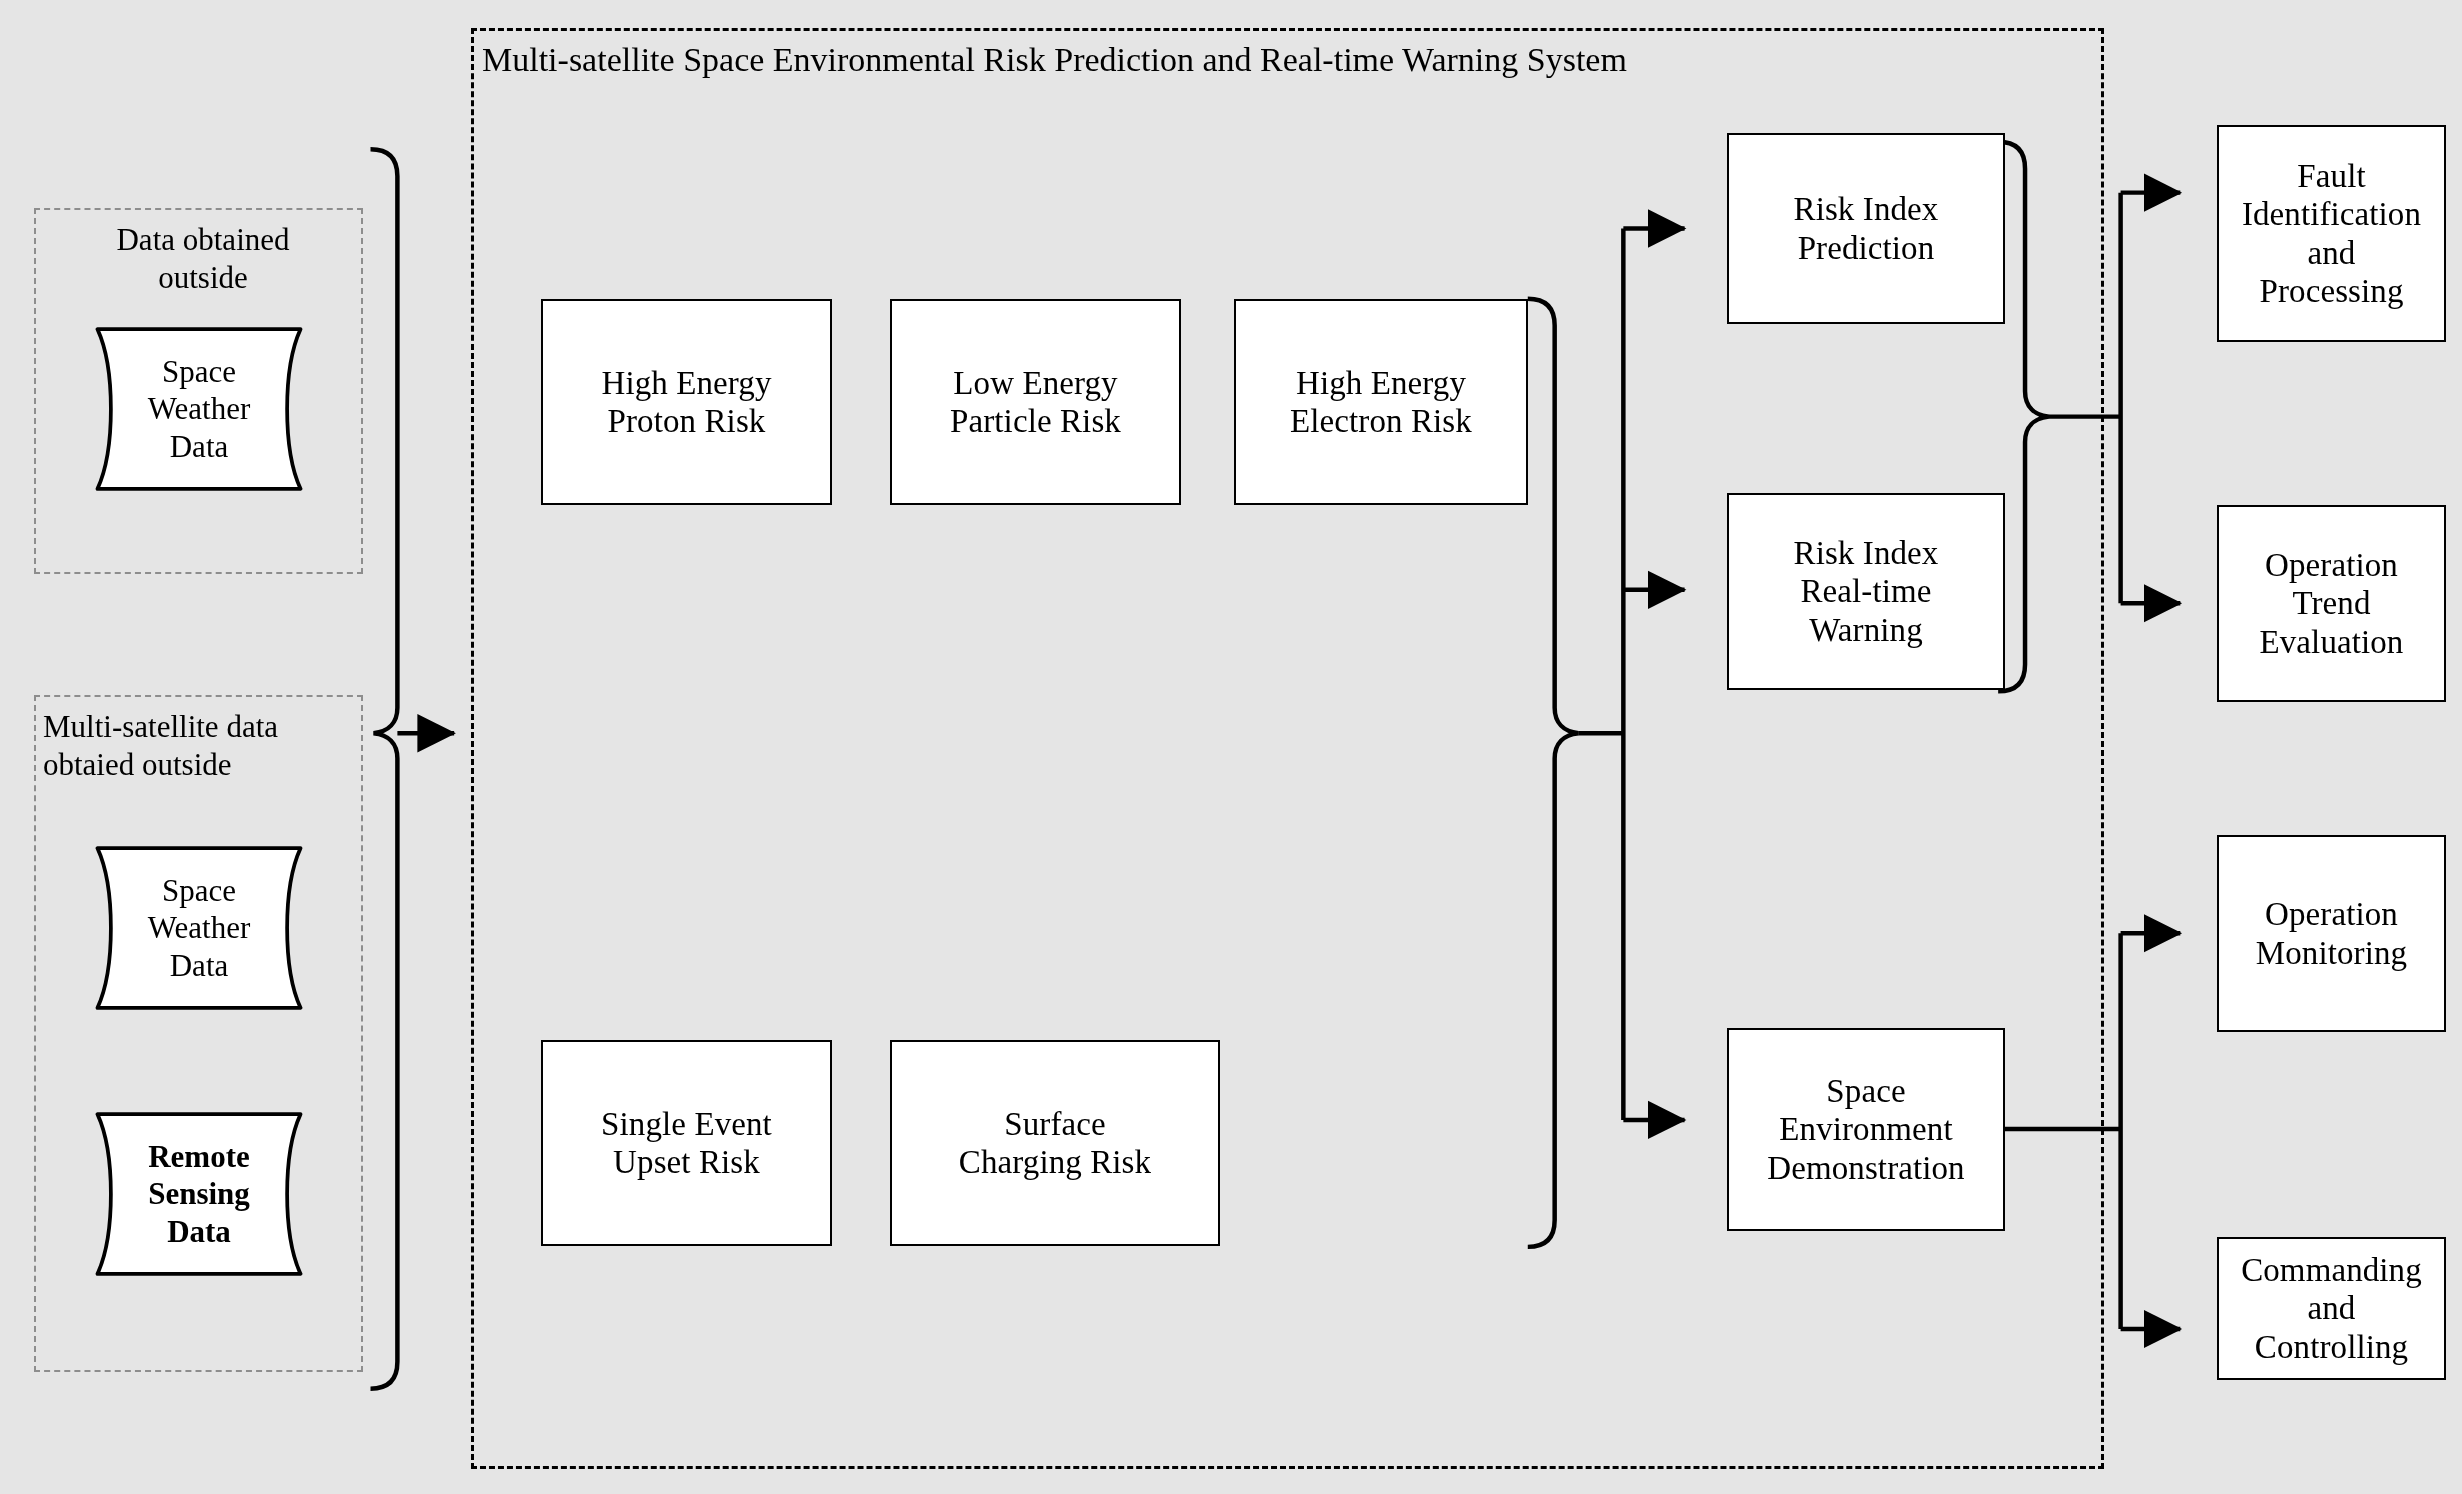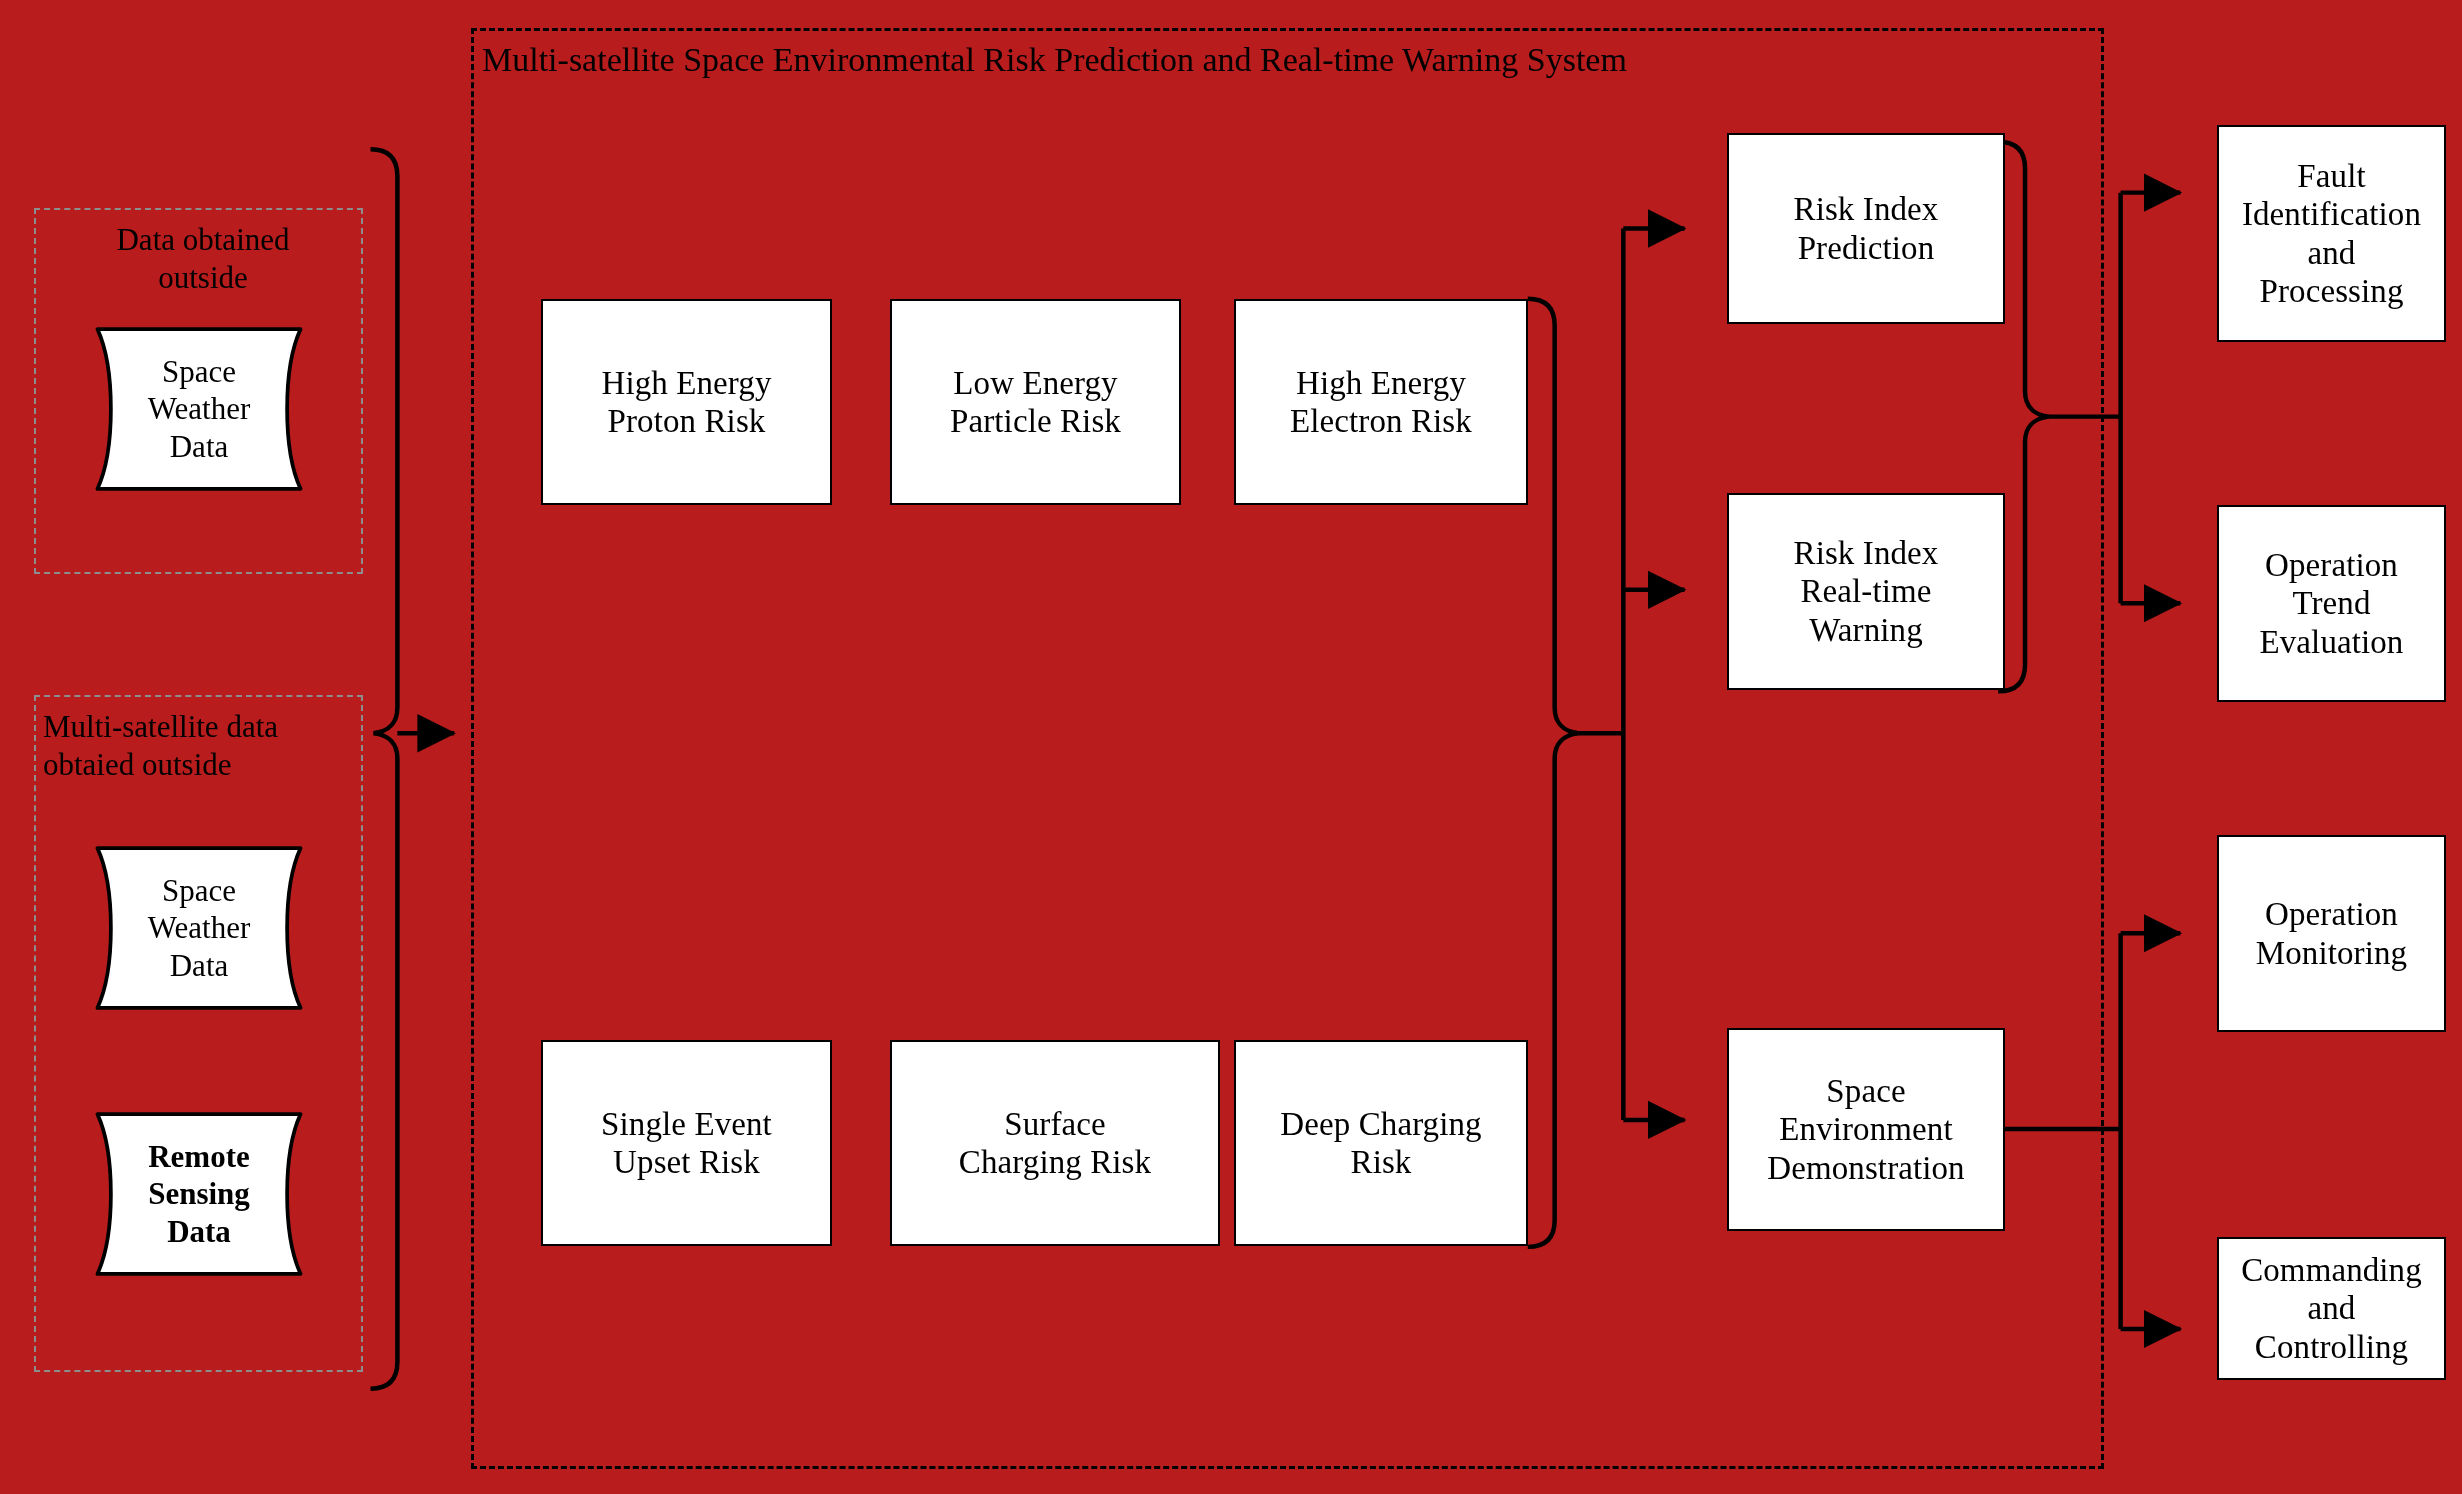--- a/index.html
+++ b/index.html
@@ -5,21 +5,21 @@
   html,body{margin:0;padding:0;background:#ffffff;}
   body{
     font-family:"Liberation Serif","DejaVu Serif",serif;
     color:#000;
     -webkit-font-smoothing:antialiased;
   }
   #stage{
     position:relative;
     width:2462px;
     height:1494px;
-    background:#b91c1c;
+    background:#e5e5e5;
     overflow:hidden;
   }
   #wires{
     position:absolute;
     left:0;top:0;
     width:2462px;height:1494px;
     pointer-events:none;
   }
   .node{
     position:absolute;
@@ -184,24 +184,20 @@
   </div>
 
   <div class="node f44" style="left:541px; top:1040px; width:291px; height:206px;">
     <span class="lbl" style="white-space:pre-line;">Single Event
 Upset Risk</span>
   </div>
   <div class="node f44" style="left:890px; top:1040px; width:330px; height:206px;">
     <span class="lbl" style="white-space:pre-line;">Surface
 Charging Risk</span>
   </div>
-  <div class="node f44" style="left:1234px; top:1040px; width:294px; height:206px;">
-    <span class="lbl" style="white-space:pre-line;">Deep Charging
-Risk</span>
-  </div>
 
 
   <div class="node f44" style="left:1727px; top:133px; width:278px; height:191px;">
     <span class="lbl" style="white-space:pre-line;">Risk Index
 Prediction</span>
   </div>
   <div class="node f44" style="left:1727px; top:493px; width:278px; height:197px;">
     <span class="lbl" style="white-space:pre-line;">Risk Index
 Real-time
 Warning</span>

